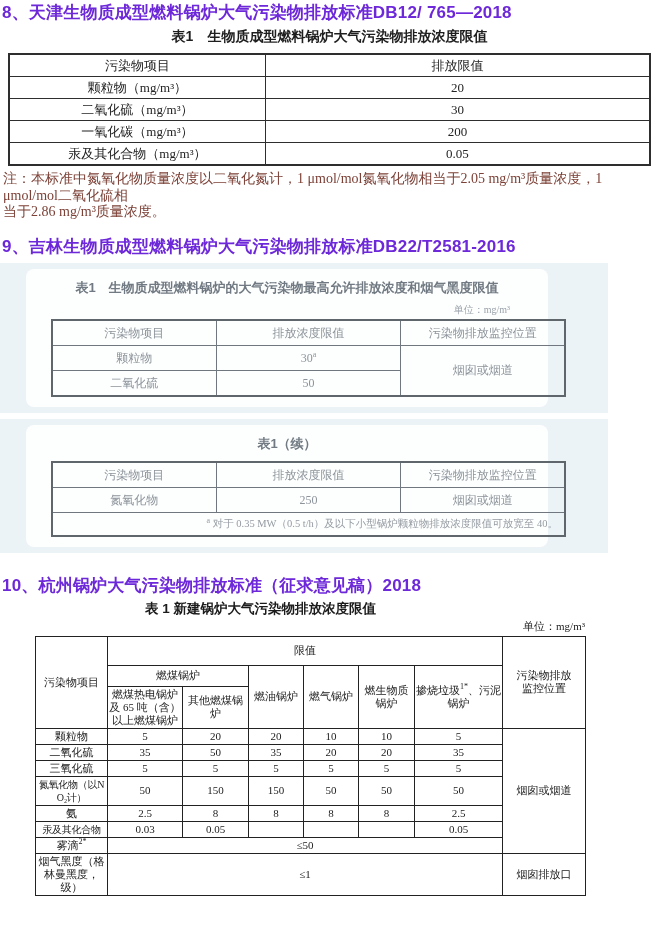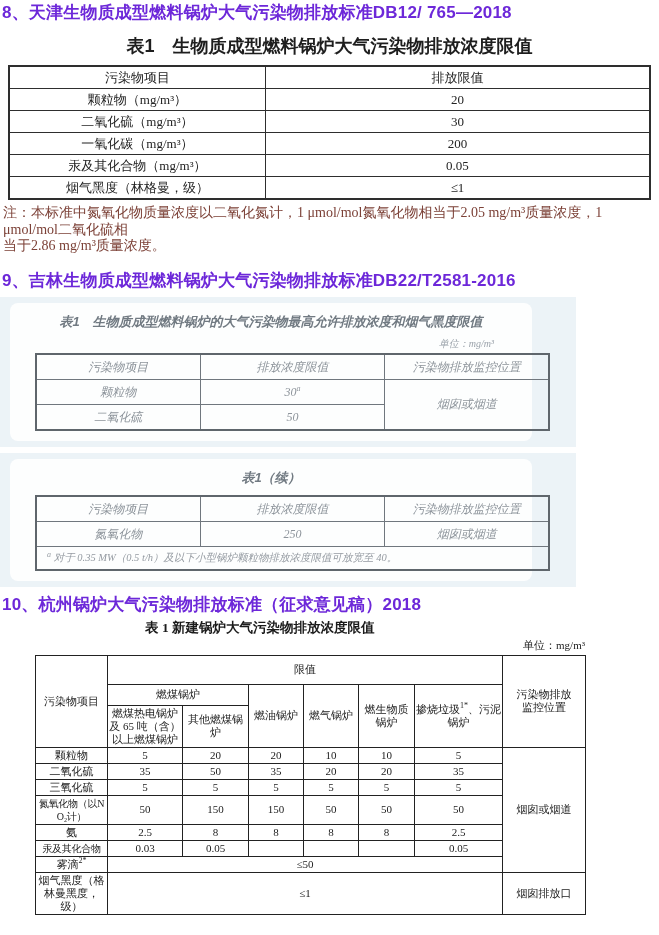--- a/index.html
+++ b/index.html
@@ -9,38 +9,38 @@
     -webkit-font-smoothing:antialiased;
   }
   .red-heading{
     font-family:"Liberation Sans", sans-serif;
     font-weight:bold;font-size:17px;color:#6d28d9;
     line-height:20px;margin:3px 0 0 2px;letter-spacing:0.2px;
   }
   
   .cap-center{
     text-align:center;font-family:"Liberation Sans", sans-serif;
-    font-weight:bold;font-size:18px;color:#1e1e1e;margin-top:11px;
+    font-weight:bold;font-size:14px;color:#1e1e1e;margin-top:5px;
   }
   table.t1{
     border-collapse:collapse;width:643px;margin:7px 0 0 8px;
     border:2px solid #2e2e2e;
   }
   .t1 td{
     border:1px solid #2e2e2e;text-align:center;
     font-size:13px;line-height:15px;padding:3px 0;color:#232323;
   }
   .t1 col.c1{width:40%;} .t1 col.c2{width:60%;}
   .note{
     font-size:14px;line-height:16.5px;color:#7c4137;
     margin:5px 2px 0 3px;
   }
   
   .imgblk{
-    width:576px;background:#ecf3f7;padding:6px 0;margin-top:6px;font-style:italic;
+    width:576px;background:#ecf3f7;padding:6px 16px;margin-top:6px;
   }
   .card{
     background:#fdfefe;border-radius:8px;margin:0 44px 0 10px;
     padding:6px 0 10px 0;
   }
   .jcap{
     text-align:center;font-family:"Liberation Sans", sans-serif;
     font-weight:bold;font-size:13px;color:#717a82;margin-top:4px;
   }
   .junit{
@@ -49,26 +49,26 @@
   table.jt{
     border-collapse:collapse;width:515px;margin:2px 0 0 25px;
     border:2px solid #5f666c;color:#8d949b;
   }
   .jt td{
     border:1px solid #70777e;text-align:center;
     font-size:12px;line-height:14px;padding:5px 0;
   }
   .jt col.jc1{width:32%;} .jt col.jc2{width:36%;} .jt col.jc3{width:32%;}
   .jt .fnote{
-    text-align:left;font-size:10.5px;padding:4px 6px 4px 10px;color:#959ba2;
+    text-align:right;font-size:10.5px;padding:4px 6px 4px 10px;color:#959ba2;
   }
   .sup{font-size:8px;vertical-align:super;line-height:0;}
   
   .cap3{
-    font-family:Liberation Serif, serif;font-weight:bold;
+    font-family:Liberation Sans, sans-serif;font-weight:bold;
     font-size:13.5px;color:#1b1b1b;margin:4px 0 0 145px;
   }
   .unit3{
     width:585px;text-align:right;font-size:11px;color:#1b1b1b;margin-top:1px;
   }
   table.t3{
     border-collapse:collapse;width:550px;margin:2px 0 0 35px;
     border:1.5px solid #141414;table-layout:fixed;
   }
   .t3 th,.t3 td{
@@ -106,24 +106,20 @@
     <td>二氧化硫（mg/m³）</td>
     <td>30</td>
   </tr>
   <tr>
     <td>一氧化碳（mg/m³）</td>
     <td>200</td>
   </tr>
   <tr>
     <td>汞及其化合物（mg/m³）</td>
     <td>0.05</td>
-  </tr>
-  <tr>
-    <td>烟气黑度（林格曼，级）</td>
-    <td>≤1</td>
   </tr>
 </tbody>
   </table>
 
 <div class="note">
   <span>注：本标准中氮氧化物质量浓度以二氧化氮计，1 μmol/mol氮氧化物相当于2.05 mg/m³质量浓度，1 μmol/mol二氧化硫相</span><br>
   <span>当于2.86 mg/m³质量浓度。</span>
 </div>
 
 <div class="red-heading" style="margin-top:16px;">9、吉林生物质成型燃料锅炉大气污染物排放标准DB22/T2581-2016</div>
@@ -179,21 +175,21 @@
         <td>烟囱或烟道</td>
       </tr>
       <tr>
         <td class="fnote" colspan="3"><span class="sup">a</span><span> 对于 0.35 MW（0.5 t/h）及以下小型锅炉颗粒物排放浓度限值可放宽至 40。</span></td>
       </tr>
     </tbody>
       </table>
   </div>
 </div>
 
-<div class="red-heading" style="margin-top:8px;">10、杭州锅炉大气污染物排放标准（征求意见稿）2018</div>
+<div class="red-heading" style="margin-top:23px;">10、杭州锅炉大气污染物排放标准（征求意见稿）2018</div>
 <div class="cap3">表 1 新建锅炉大气污染物排放浓度限值</div>
 <div class="unit3">单位：mg/m³</div>
 
 <table class="t3">
   <colgroup>
     <col style="width:72px">
       <col style="width:75px">
       <col style="width:66px">
       <col style="width:55px">
     <col style="width:55px">

